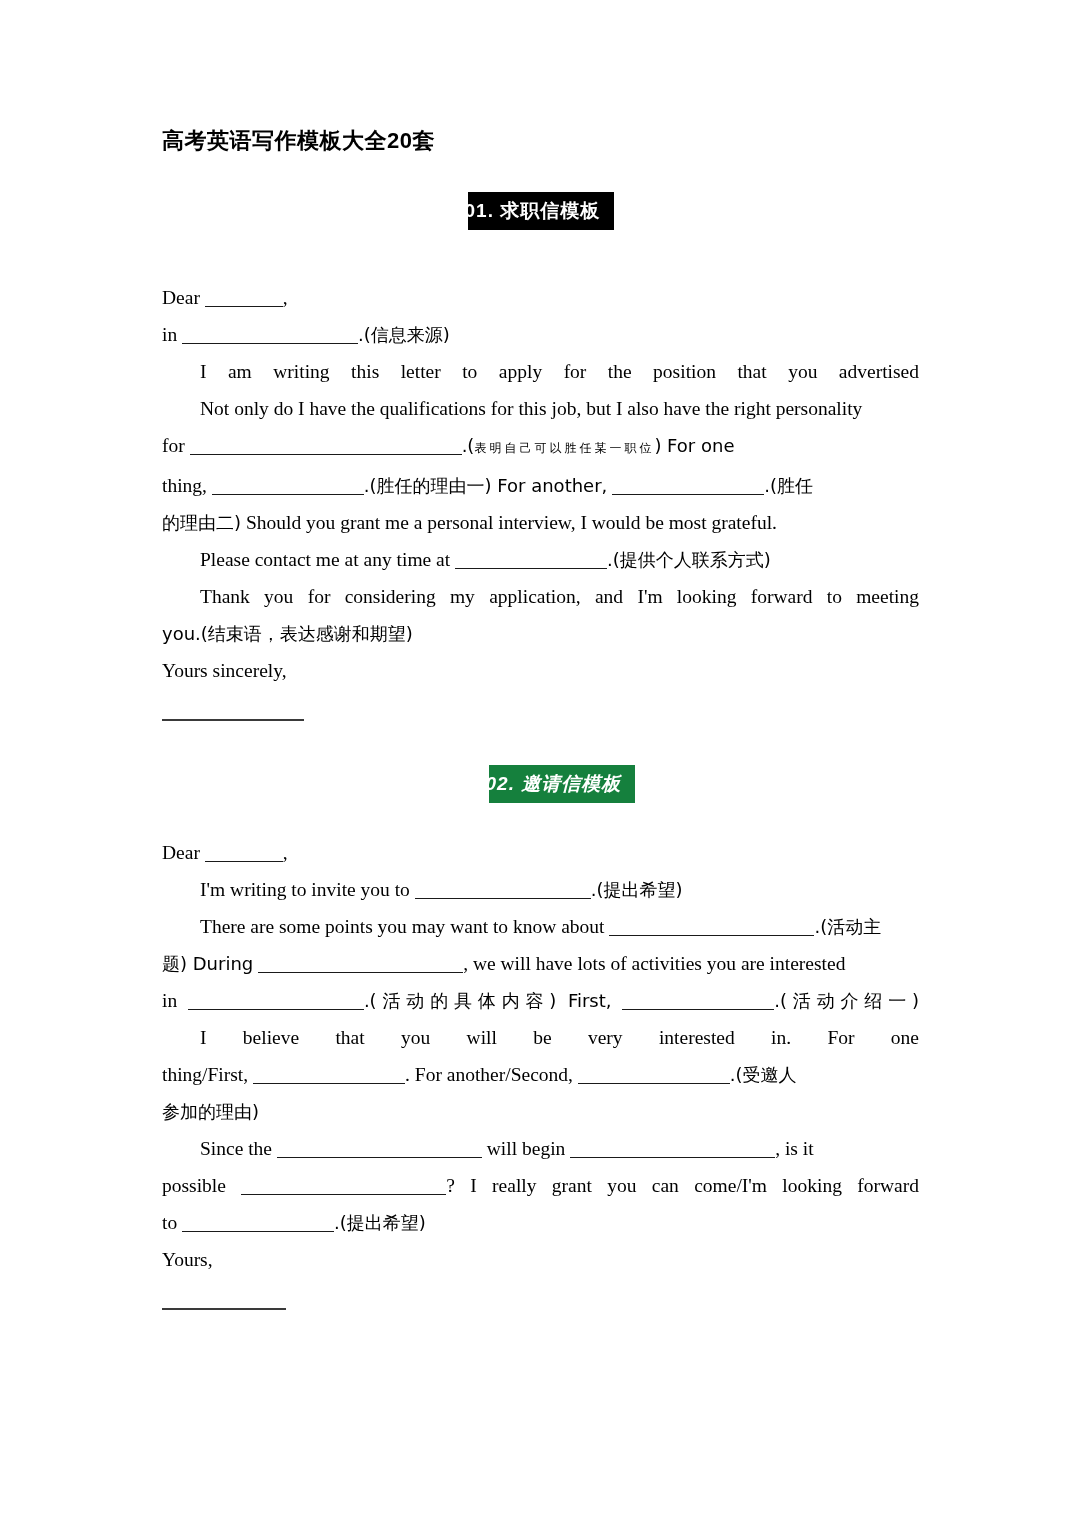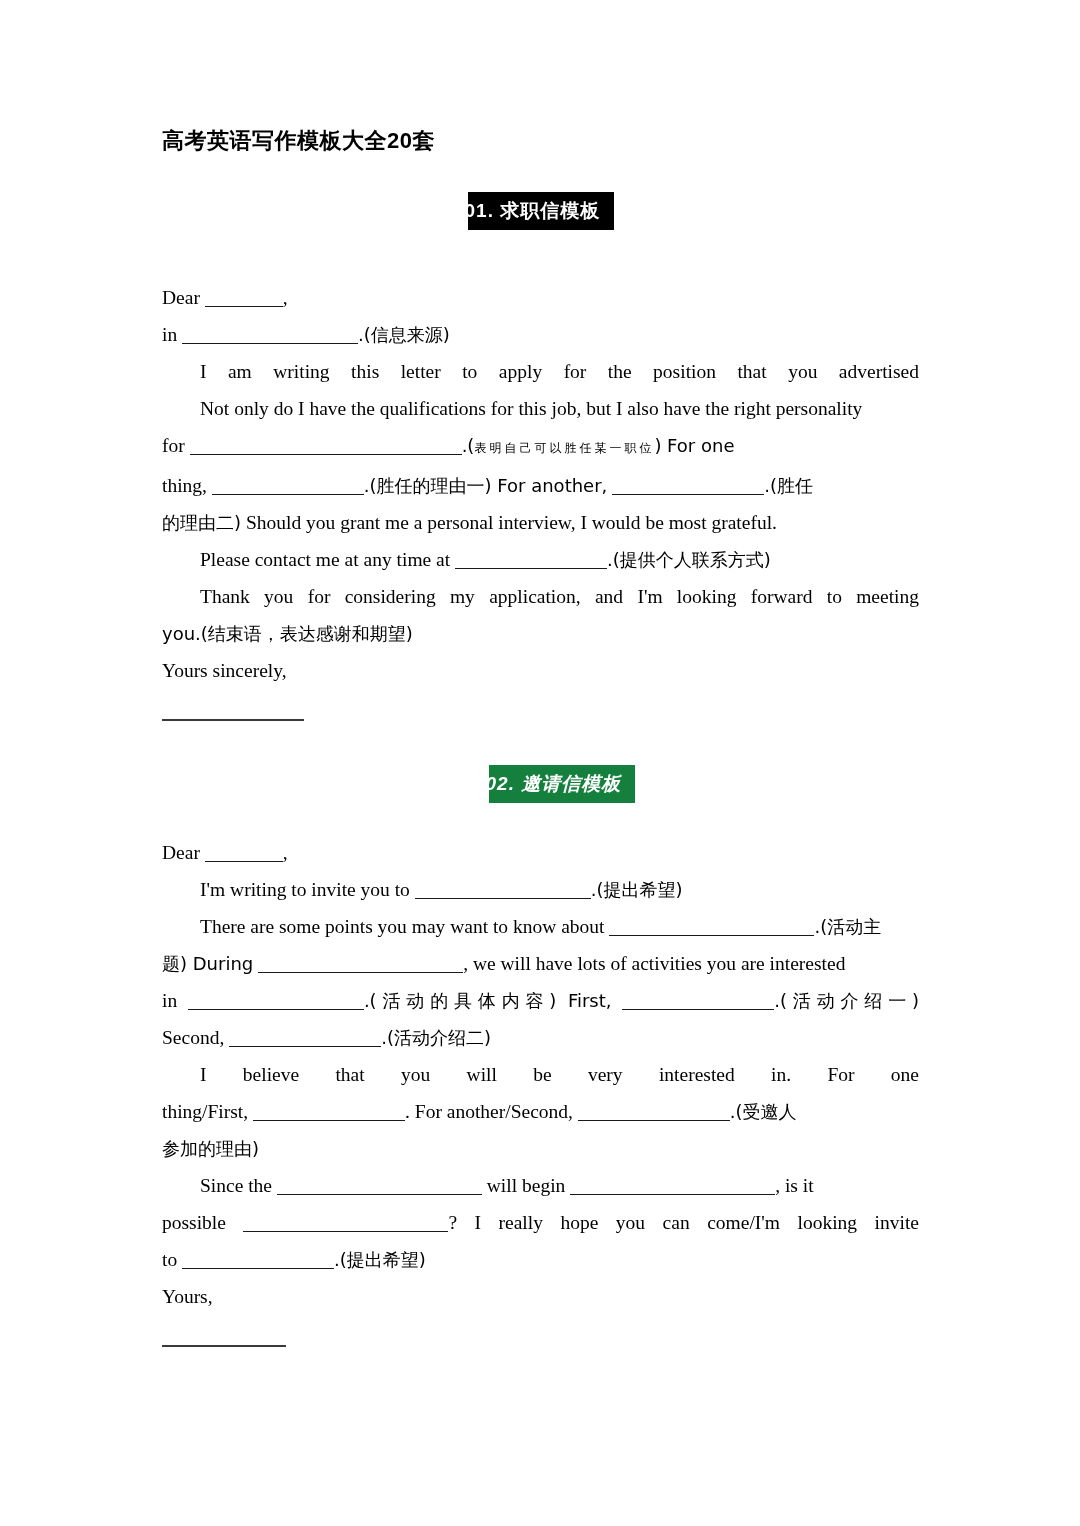--- a/index.html
+++ b/index.html
@@ -203,24 +203,20 @@
     </p>
     <p class="body">
       <span class="cn">题) During</span>
       <span class="blank b-xl"></span><span>, we will have lots of activities you are interested</span>
     </p>
     <p class="body force-justify">
       <span>in</span>
       <span class="blank b-lg"></span><span class="cn">.(活动的具体内容) First,</span>
       <span class="blank b-md"></span><span class="cn">.(活动介绍一)</span>
     </p>
-    <p class="body">
-      <span>Second,</span>
-      <span class="blank b-md"></span><span class="cn">.(活动介绍二)</span>
-    </p>
 
     <p class="body indent force-justify">
       <span>I believe that you will be very interested in. For one</span>
     </p>
     <p class="body">
       <span>thing/First,</span>
       <span class="blank b-md"></span><span>. For another/Second,</span>
       <span class="blank b-md"></span><span class="cn">.(受邀人</span>
     </p>
     <p class="body">
@@ -228,21 +224,21 @@
     </p>
 
     <p class="body indent">
       <span>Since the</span>
       <span class="blank b-xl"></span>
       <span>will begin</span>
       <span class="blank b-xl"></span><span>, is it</span>
     </p>
     <p class="body force-justify">
       <span>possible</span>
-      <span class="blank b-xl"></span><span>? I really hope you can come/I'm looking invite</span>
+      <span class="blank b-xl"></span><span>? I really grant you can come/I'm looking forward</span>
     </p>
     <p class="body">
       <span>to</span>
       <span class="blank b-md"></span><span class="cn">.(提出希望)</span>
     </p>
 
     <p class="body">
       <span>Yours,</span>
     </p>
     <div class="sig-line short"></div>

